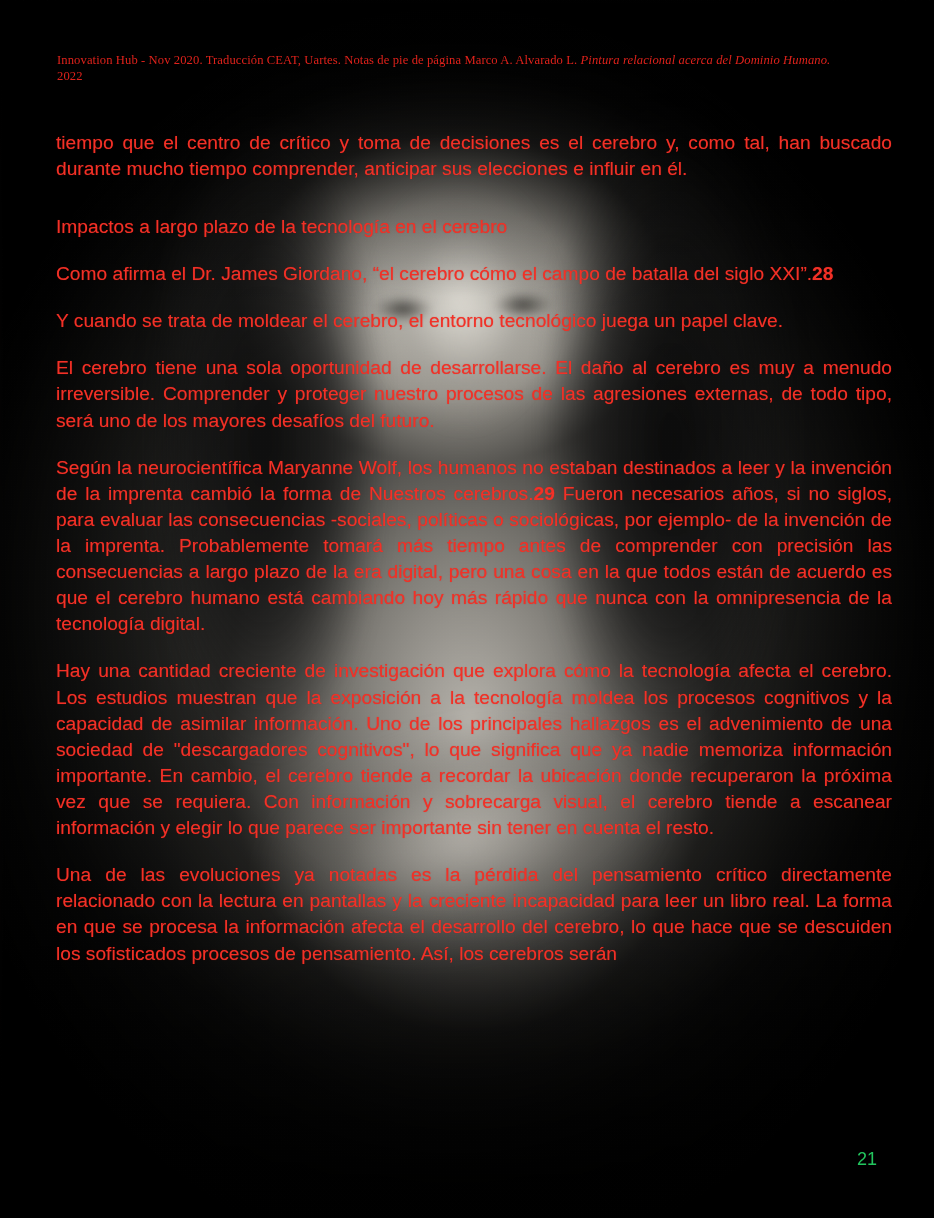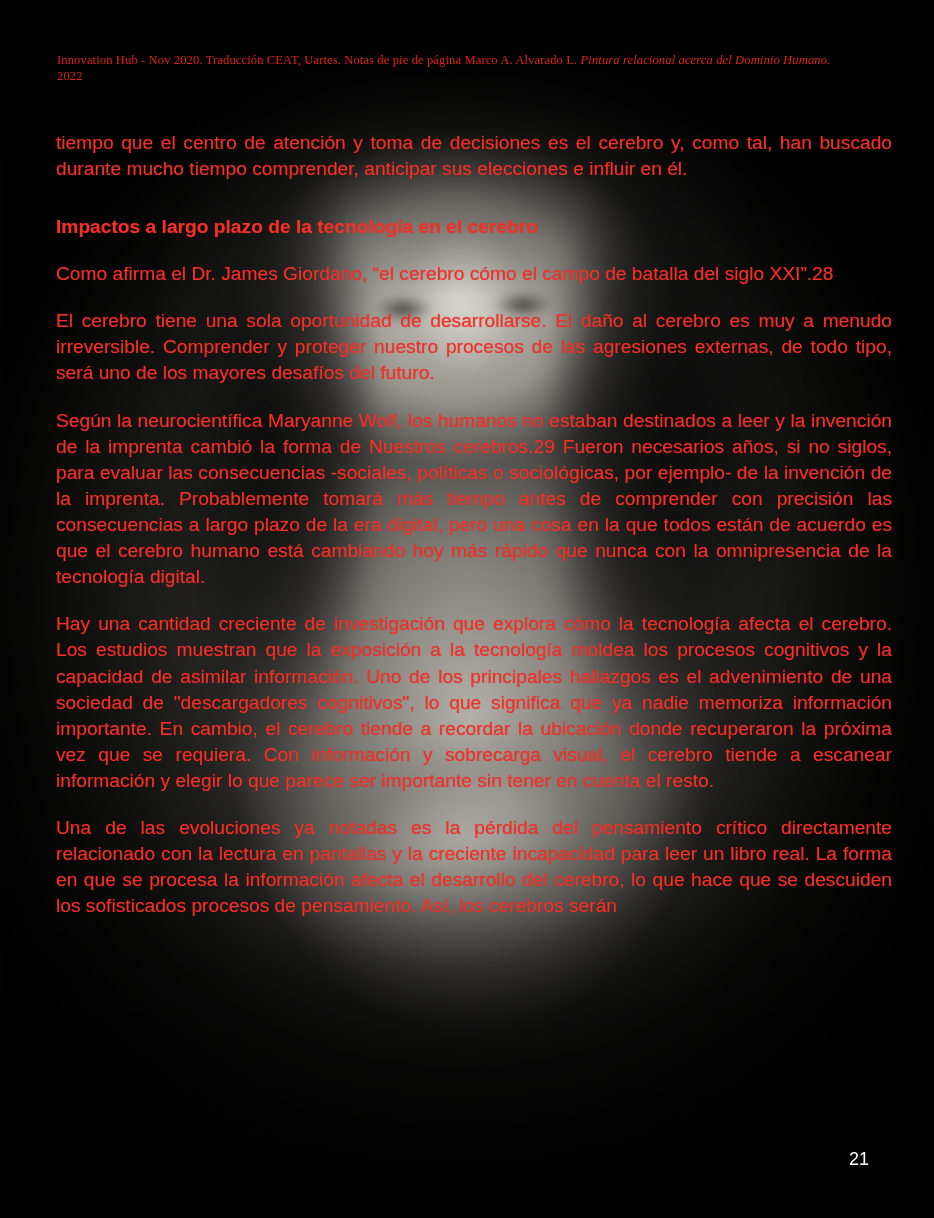--- a/index.html
+++ b/index.html
@@ -118,33 +118,33 @@
     line-height: 1.36;
     text-align: justify;
     text-shadow: 0 0 1px rgba(220,30,20,0.55);
   }
   .body-col p {
     margin: 0 0 21px 0;
   }
   .body-col h2 {
     margin: 32px 0 21px 0;
     font-size: 19.2px;
-    font-weight: bold;
+    font-weight: normal;
     line-height: 1.35;
     text-align: left;
     color: #f23127;
   }
   .body-col p:last-child { margin-bottom: 0; }
-  .fn { font-weight: normal; }
+  .fn { font-weight: bold; }
 
   .page-number {
     position: absolute;
-    right: 65px;
+    right: 57px;
     bottom: 48px;
-    color: #ffffff;
+    color: #22c55e;
     font-size: 18px;
     font-family: "Liberation Sans", sans-serif;
   }
 </style>
 </head>
 <body>
 
 <div class="page">
 
   <div class="art-layer">
@@ -160,27 +160,28 @@
   </div>
 
   <div class="content">
 
     <div class="header-note">
       <span>Innovation Hub - Nov 2020. Traducción CEAT, Uartes. Notas de pie de página Marco A. Alvarado L. </span><span class="ital">Pintura relacional acerca del Dominio Humano.</span><span> 2022</span>
     </div>
 
     <div class="body-col">
 
-      <p>tiempo que el centro de atención y toma de decisiones es el cerebro y, como tal, han buscado durante mucho tiempo comprender, anticipar sus elecciones e influir en él.</p>
+      <p>tiempo que el centro de crítico y toma de decisiones es el cerebro y, como tal, han buscado durante mucho tiempo comprender, anticipar sus elecciones e influir en él.</p>
 
 
       <h2>Impactos a largo plazo de la tecnología en el cerebro</h2>
 
       <p><span>Como afirma el Dr. James Giordano, “el cerebro cómo el campo de batalla del siglo XXI”.</span><span class="fn">28</span></p>
 
+      <p>Y cuando se trata de moldear el cerebro, el entorno tecnológico juega un papel clave.</p>
 
       <p>El cerebro tiene una sola oportunidad de desarrollarse. El daño al cerebro es muy a menudo irreversible. Comprender y proteger nuestro procesos de las agresiones externas, de todo tipo, será uno de los mayores desafíos del futuro.</p>
 
       <p><span>Según la neurocientífica Maryanne Wolf, los humanos no estaban destinados a leer y la invención de la imprenta cambió la forma de Nuestros cerebros.</span><span class="fn">29</span><span> Fueron necesarios años, si no siglos, para evaluar las consecuencias -sociales, políticas o sociológicas, por ejemplo- de la invención de la imprenta. Probablemente tomará más tiempo antes de comprender con precisión las consecuencias a largo plazo de la era digital, pero una cosa en la que todos están de acuerdo es que el cerebro humano está cambiando hoy más rápido que nunca con la omnipresencia de la tecnología digital.</span></p>
 
       <p>Hay una cantidad creciente de investigación que explora cómo la tecnología afecta el cerebro. Los estudios muestran que la exposición a la tecnología moldea los procesos cognitivos y la capacidad de asimilar información. Uno de los principales hallazgos es el advenimiento de una sociedad de "descargadores cognitivos", lo que significa que ya nadie memoriza información importante. En cambio, el cerebro tiende a recordar la ubicación donde recuperaron la próxima vez que se requiera. Con información y sobrecarga visual, el cerebro tiende a escanear información y elegir lo que parece ser importante sin tener en cuenta el resto.</p>
 
       <p>Una de las evoluciones ya notadas es la pérdida del pensamiento crítico directamente relacionado con la lectura en pantallas y la creciente incapacidad para leer un libro real. La forma en que se procesa la información afecta el desarrollo del cerebro, lo que hace que se descuiden los sofisticados procesos de pensamiento. Así, los cerebros serán</p>
 
     </div>

